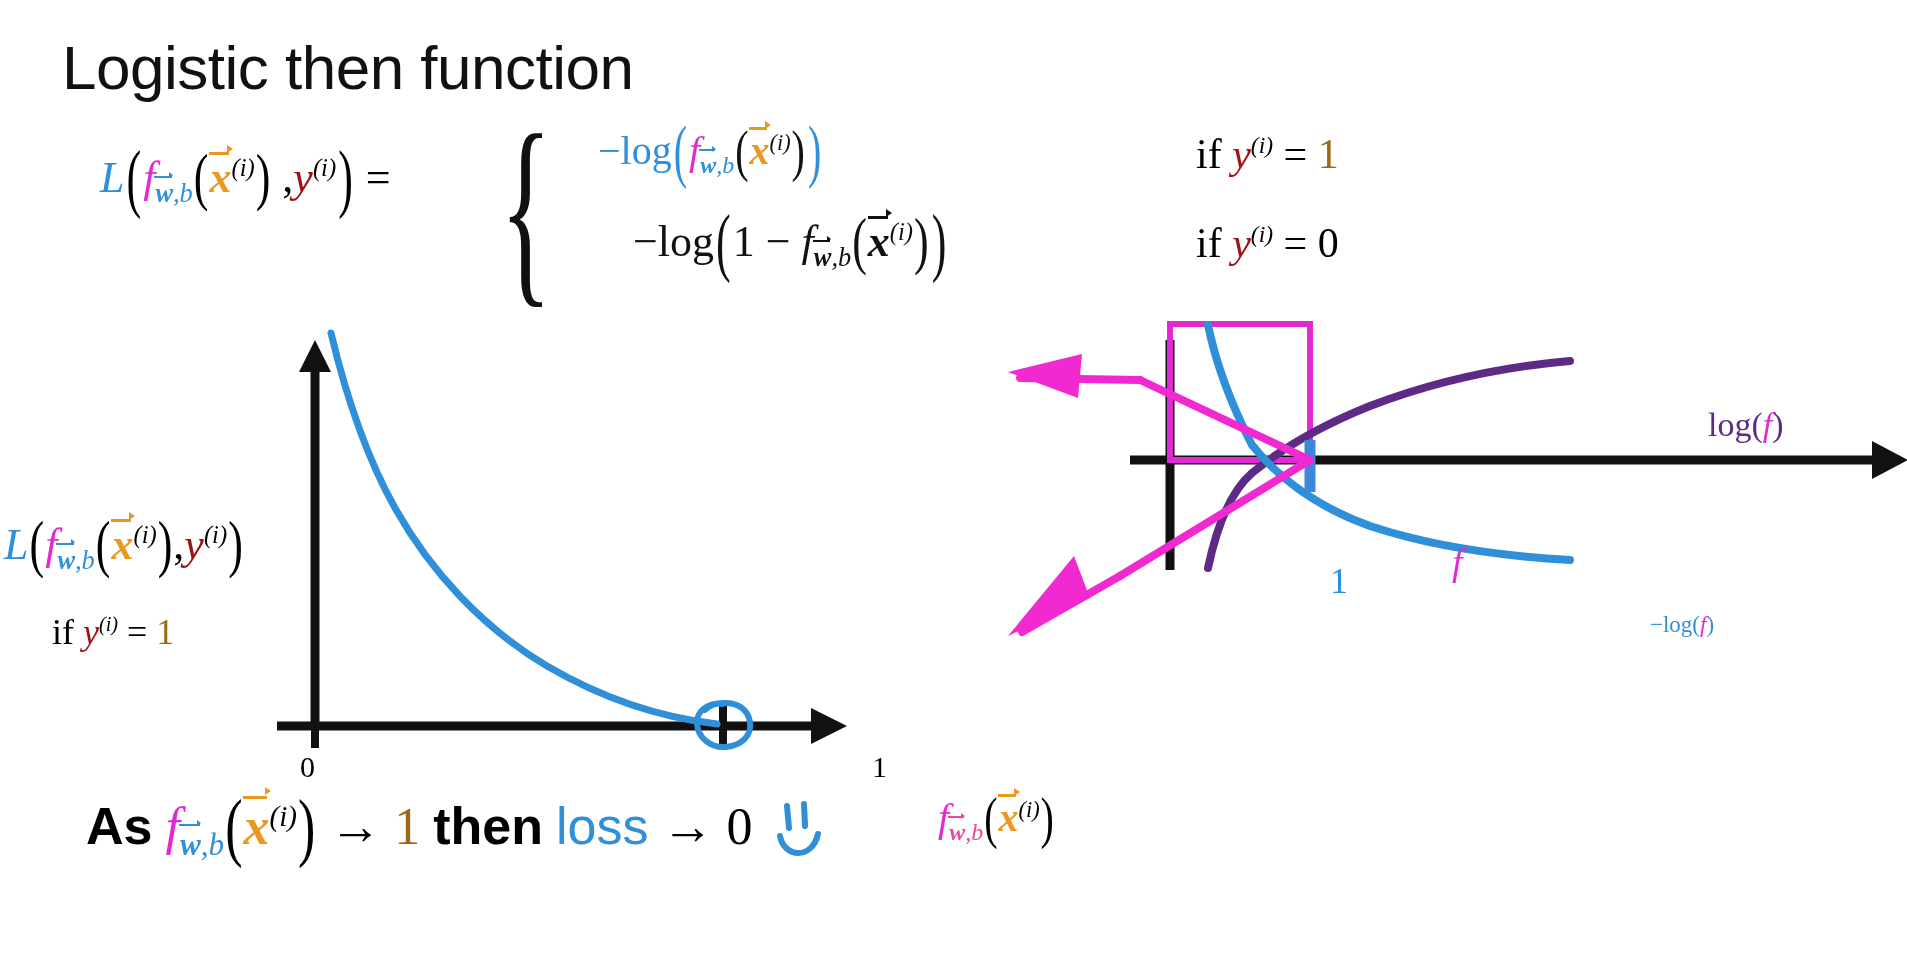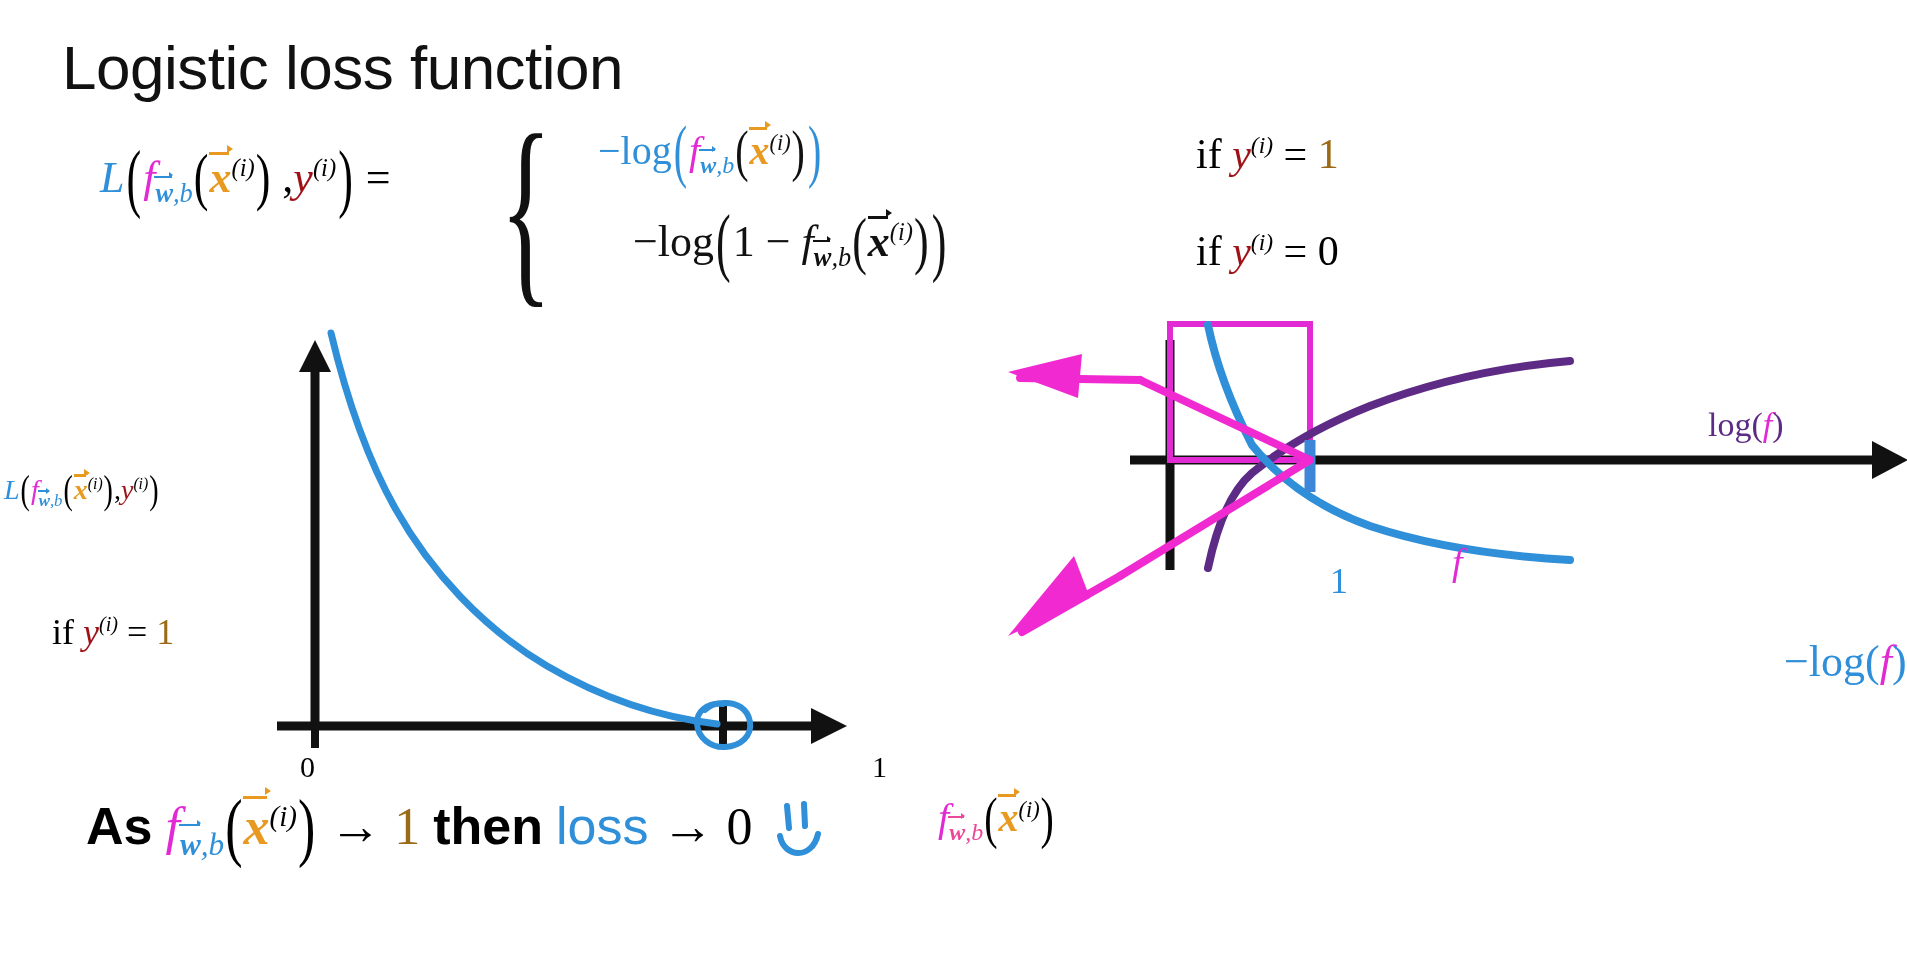--- a/index.html
+++ b/index.html
@@ -136,29 +136,29 @@
     top: 133px;
     font-size: 42px;
   }
   #equation-case2 {
     left: 633px;
     top: 220px;
     font-size: 44px;
   }
   #equation-case2-cond {
     left: 1196px;
-    top: 230px;
+    top: 222px;
     font-size: 42px;
   }
 
   
   #left-plot { left: 255px; top: 340px; width: 600px; height: 420px; }
   #left-ylabel {
-    left: 4px; top: 476px;
-    font-size: 28px;
+    left: 4px; top: 523px;
+    font-size: 44px;
   }
   #left-ycond {
     left: 52px; top: 614px;
     font-size: 36px;
   }
   #left-tick0 {
     left: 300px; top: 750px;
     font-size: 30px;
     font-family: "Liberation Serif", serif;
   }
@@ -182,35 +182,34 @@
   #right-flabel {
     left: 1452px; top: 543px;
     font-size: 38px;
     color: #e22ad4;
   }
   #label-logf {
     left: 1708px; top: 408px;
     font-size: 34px;
   }
   #label-neglogf {
-    left: 1784px; top: 613px;
-    font-size: 44px;
-    margin-top: 27px;
+    left: 1650px; top: 613px;
+    font-size: 23px;
   }
   #label-fwb-bottom {
     left: 938px; top: 798px;
     font-size: 40px;
   }
 
   svg { overflow: visible; }
 </style>
 </head>
 <body>
 
-<div class="abs" id="slide-title">Logistic loss function</div>
+<div class="abs" id="slide-title">Logistic then function</div>
 
 <div class="abs math" id="equation-lhs"><span class="mi" style="color:#2f8fd8">L</span><span class="paren-xl">(</span><span class="mi" style="color:#e22ad4">f</span><span class="sub" style="color:#2f8fd8"><span class="vecw">w</span><span>,b</span></span><span class="paren-big">(</span><span class="vecx" style="color:#e89a20">x</span><span class="sup">(i)</span><span class="paren-big">)</span><span class="up"> ,</span><span class="mi" style="color:#9e1217">y</span><span class="sup">(i)</span><span class="paren-xl">)</span>&nbsp;<span class="up">=</span></div>
 
 <div class="abs" id="brace-glyph">{</div>
 
 <div class="abs math" id="equation-case1" style="color:#2f8fd8"><span class="up">−log</span><span class="paren-xl">(</span><span class="mi" style="color:#e22ad4">f</span><span class="sub" style="color:#2f8fd8"><span class="vecw">w</span><span>,b</span></span><span class="paren-big" style="color:#111">(</span><span class="vecx" style="color:#e89a20">x</span><span class="sup" style="color:#111">(i)</span><span class="paren-big" style="color:#111">)</span><span class="paren-xl">)</span></div>
 
 <div class="abs math" id="equation-case1-cond"><span class="up">if</span>&nbsp;<span class="mi" style="color:#9e1217">y</span><span class="sup">(i)</span>&nbsp;<span class="up">=</span>&nbsp;<span class="up" style="color:#9a6a16">1</span></div>
 
 <div class="abs math" id="equation-case2" style="color:#111"><span class="up">−log</span><span class="paren-xl">(</span><span class="up">1 −</span>&nbsp;<span class="mi">f</span><span class="sub"><span class="vecw">w</span><span>,b</span></span><span class="paren-big">(</span><span class="vecx">x</span><span class="sup">(i)</span><span class="paren-big">)</span><span class="paren-xl">)</span></div>

